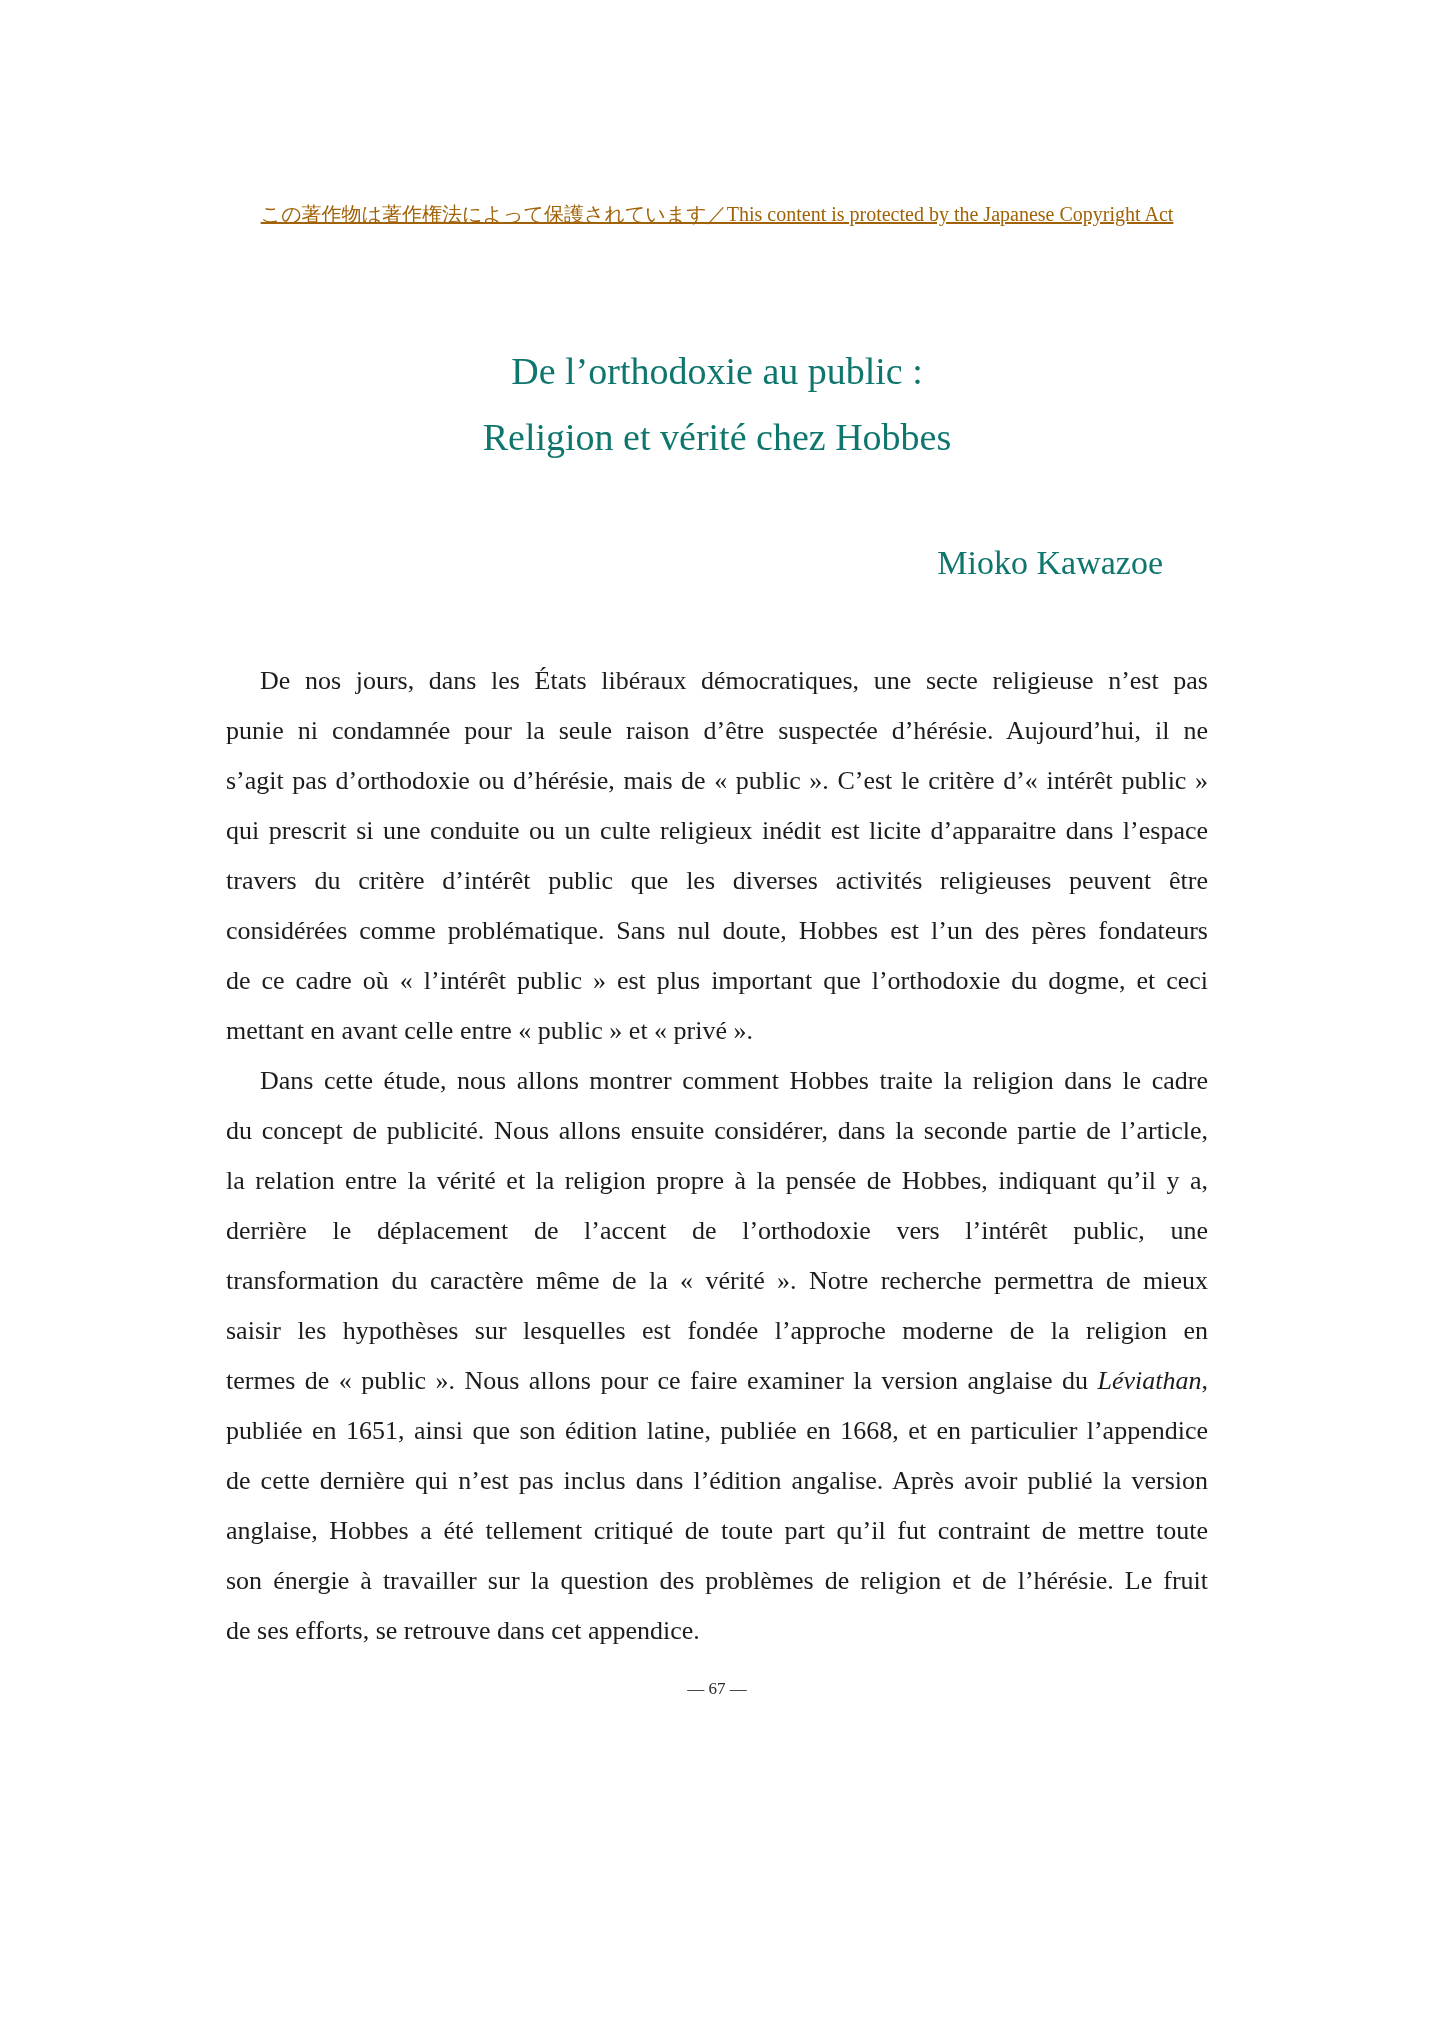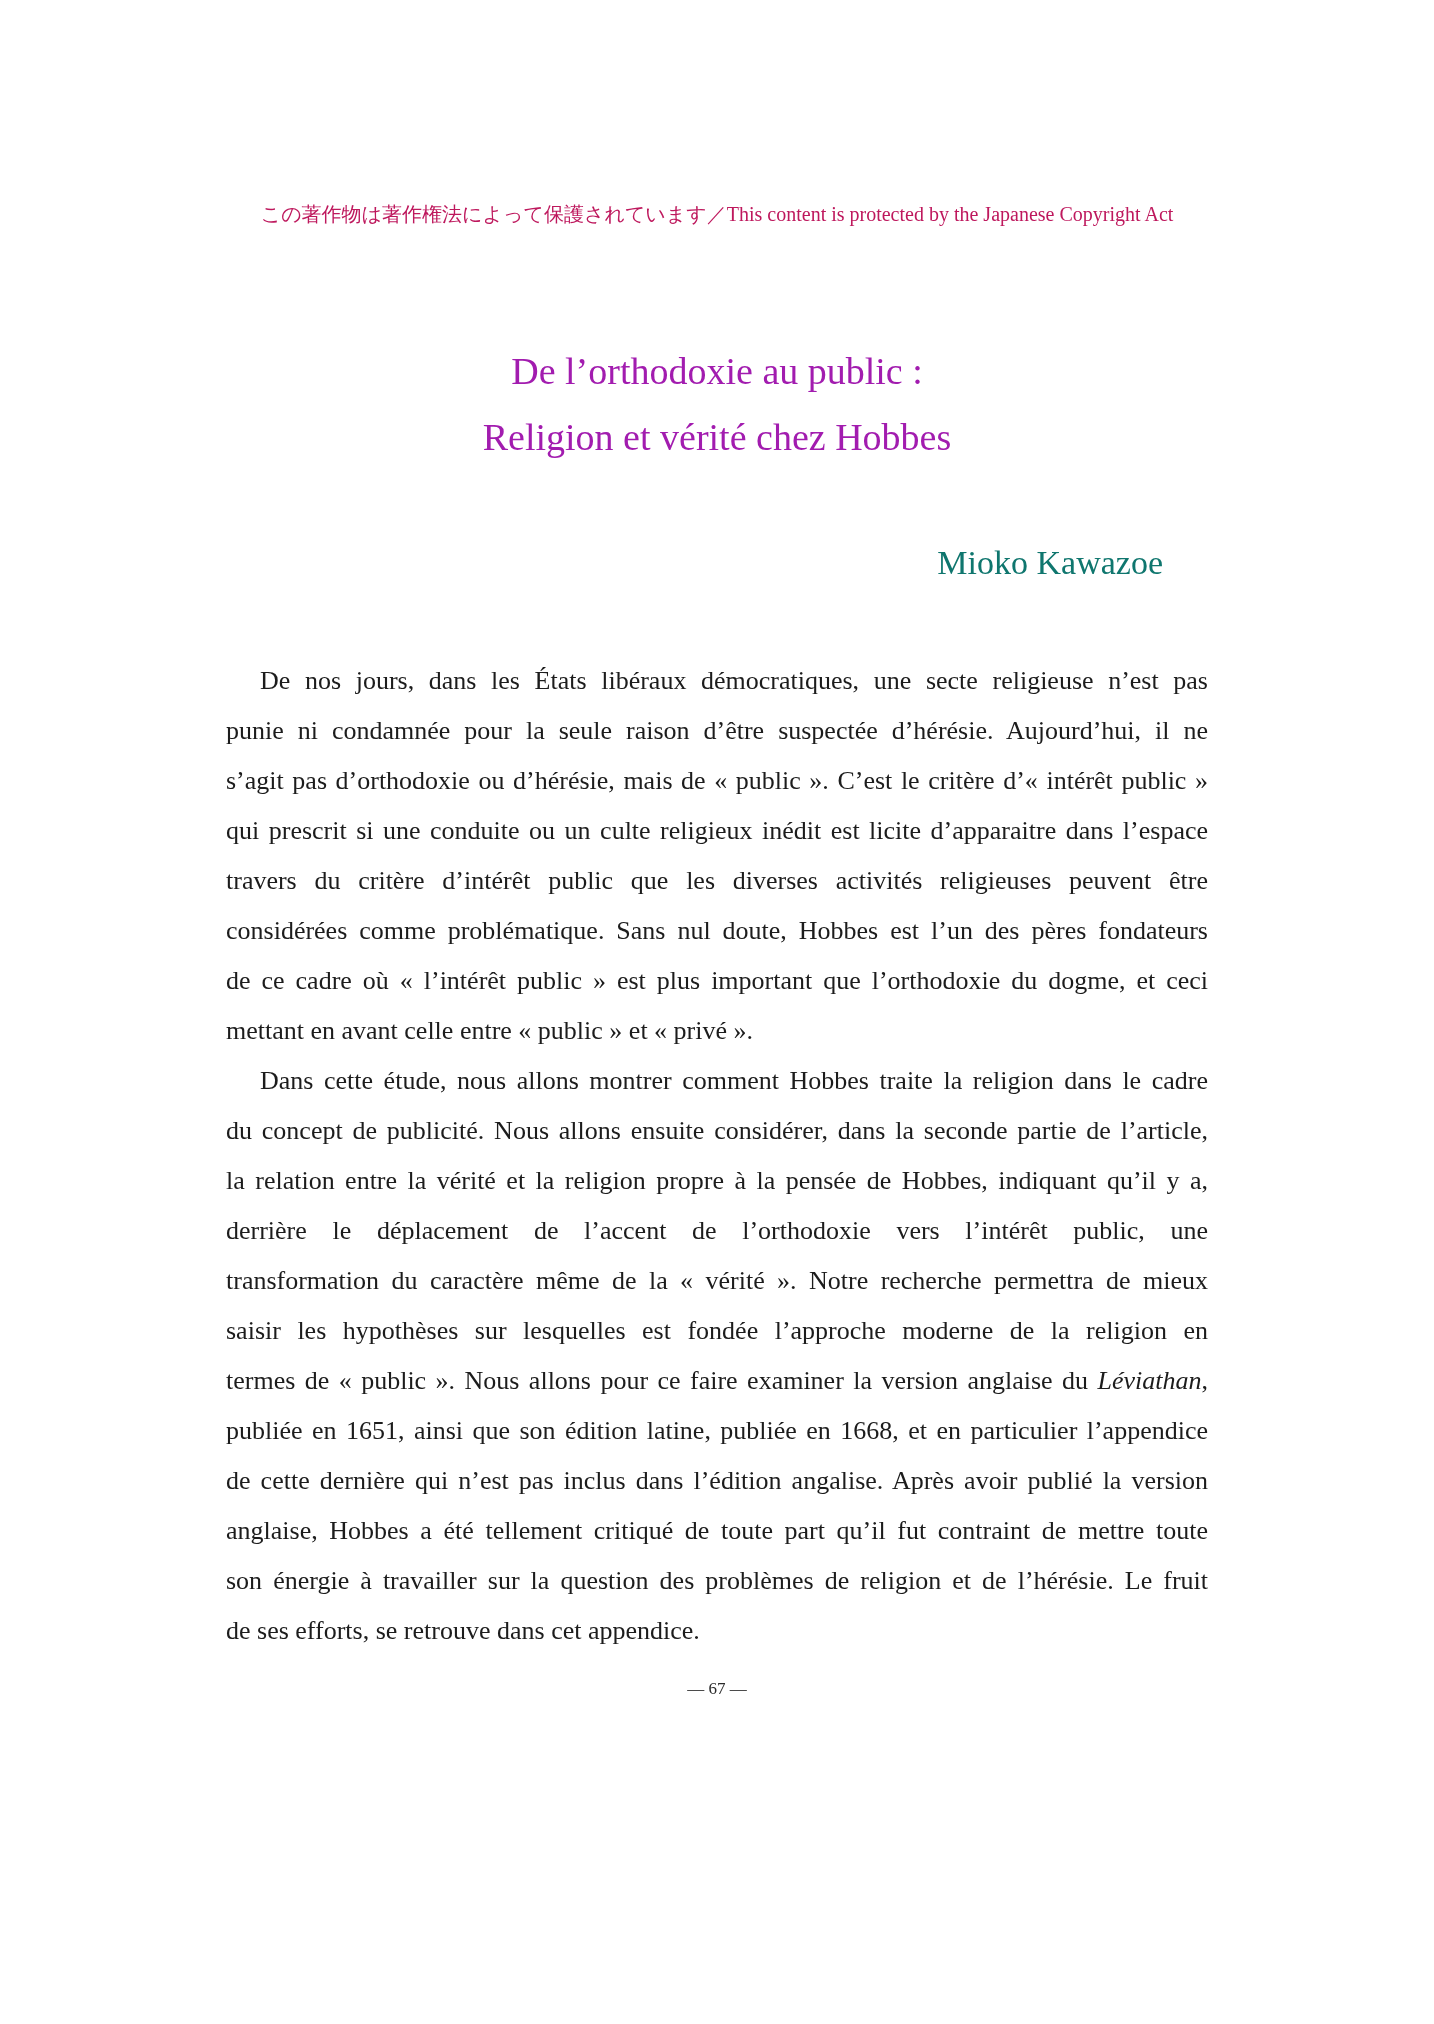--- a/index.html
+++ b/index.html
@@ -14,28 +14,29 @@
     background: #ffffff;
     color: #1c1c1c;
     font-family: "Liberation Serif", "DejaVu Serif", serif;
     overflow: hidden;
   }
   .copyright {
     margin-top: 200px;
     text-align: center;
     font-size: 20px;
     line-height: 28px;
-    color: #be185d;
+    color: #a16207;
+    text-decoration: underline;
   }
   .title-block {
     margin-top: 110px;
     text-align: center;
     font-size: 38px;
     line-height: 66px;
-    color: #a21caf;
+    color: #0f766e;
   }
   .author-block {
     width: 982px;
     margin: 72px auto 0 auto;
     text-align: right;
     padding-right: 45px;
     box-sizing: border-box;
     font-size: 34px;
     line-height: 42px;
     color: #0f766e;

